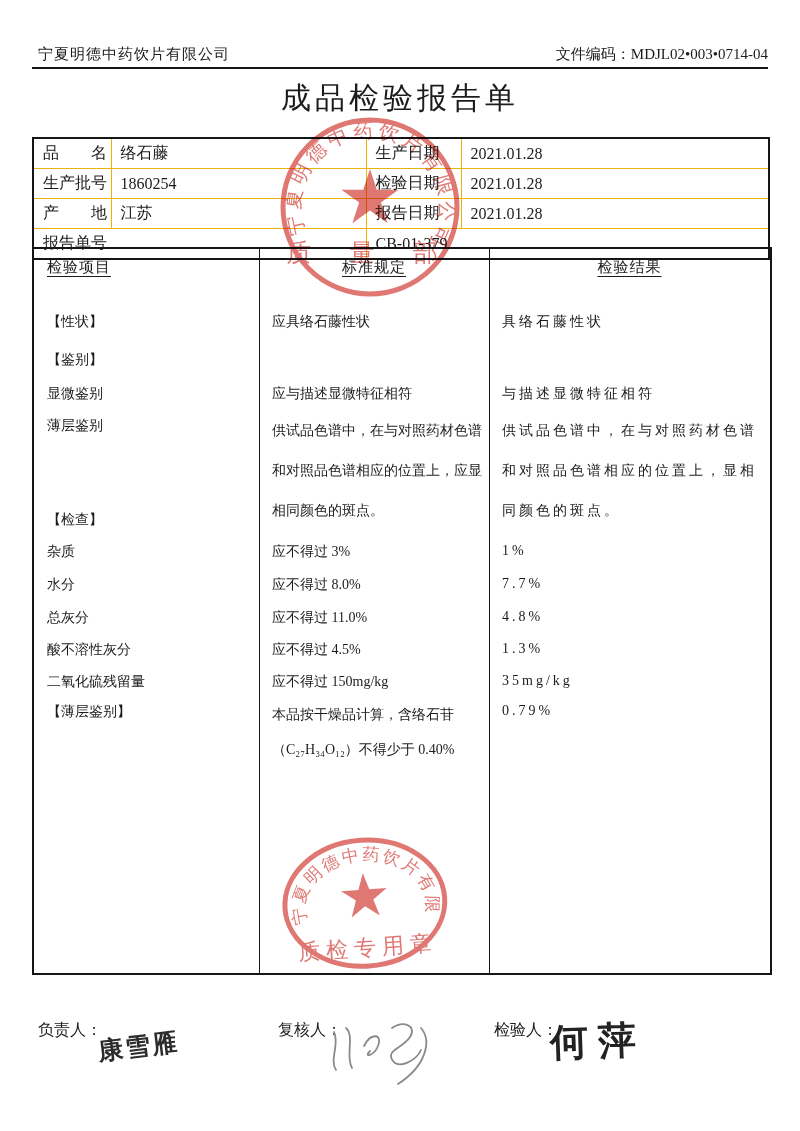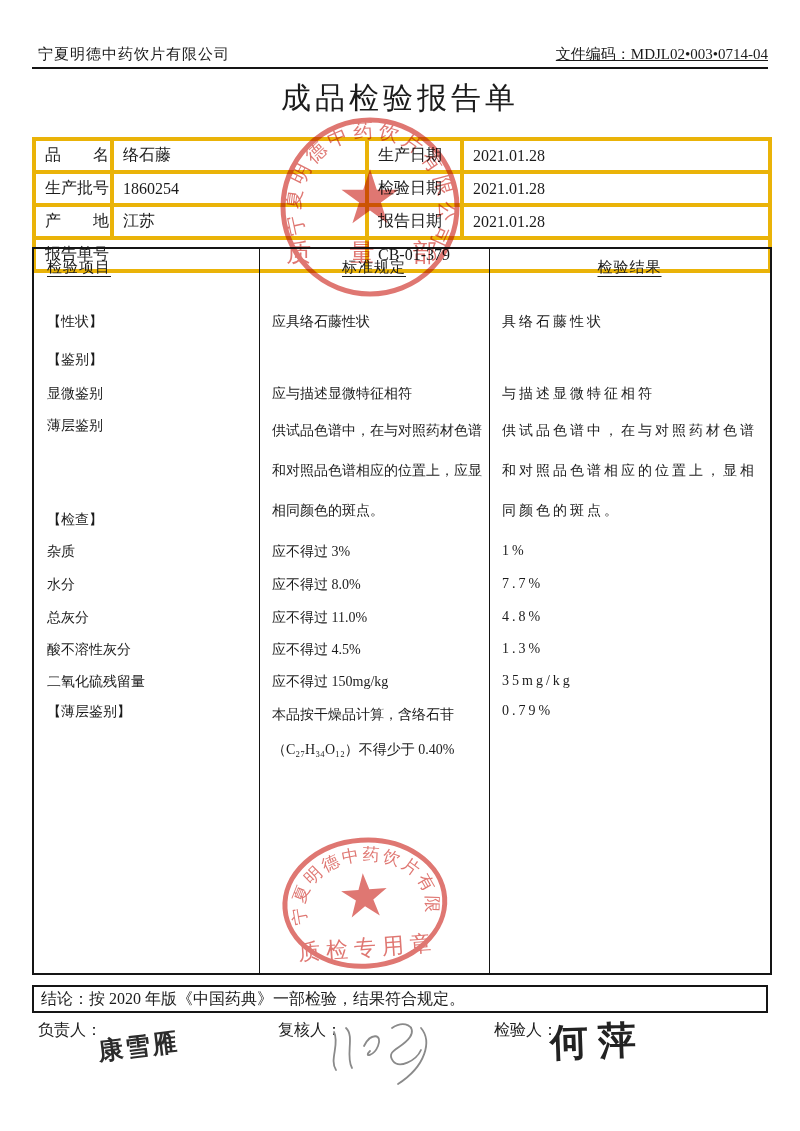--- a/index.html
+++ b/index.html
@@ -5,35 +5,35 @@
   html,body{margin:0;padding:0;background:#888;}
   #page{
     position:relative;width:800px;height:1131px;margin:0 auto;
     background:#ffffff;overflow:hidden;
     font-family:"Liberation Serif","DejaVu Serif",serif;
     color:#1b1b1b;
   }
   .abs{position:absolute;}
   
   .hdr-company{left:38px;top:45px;font-size:15px;letter-spacing:1px;}
-  .hdr-code{right:32px;top:45px;font-size:15px;text-align:right;text-decoration:underline;}
+  .hdr-code{right:32px;top:45px;font-size:15px;text-align:right;}
   .hdr-rule{left:32px;top:67px;width:736px;height:2px;background:#151515;}
   .doc-title{
     left:0;top:78px;width:100%;text-align:center;
     font-family:"Liberation Sans","DejaVu Sans",sans-serif;
     font-size:30px;font-weight:normal;letter-spacing:4px;
   }
   
   table.info{
     position:absolute;left:32px;top:137px;width:736px;
     border-collapse:collapse;table-layout:fixed;
     border:2px solid #151515;font-size:16px;
   }
   table.info td{
-    border:4px solid #eab308;height:29px;padding:0 0 0 9px;
+    border:1px solid #eab308;height:29px;padding:0 0 0 9px;
     white-space:nowrap;overflow:visible;
   }
   
   .inspect{
     left:32px;top:247px;width:736px;height:724px;
     border:2px solid #151515;font-size:14px;
   }
   .vline{position:absolute;top:0;bottom:0;width:1px;background:#151515;}
   .v1{left:225px;} .v2{left:455px;}
   .ihead{position:absolute;top:9px;font-size:15px;letter-spacing:1px;
@@ -170,21 +170,20 @@
       <span class="c3" style="top:424px">35mg/kg</span>
     </div>
     <div>
       <span class="c1" style="top:454px">【薄层鉴别】</span>
       <span class="c2 pre2" style="top:448px">本品按干燥品计算，含络石苷
 （C₂₇H₃₄O₁₂）不得少于 0.40%</span>
       <span class="c3" style="top:454px">0.79%</span>
     </div>
   </div>
 
-  <div class="abs conclusion">结论：按 2020 年版《中国药典》一部检验，结果符合规定。</div>
 
   <div class="abs sig-label sig-m">负责人：</div>
   <div class="abs sig-label sig-r">复核人：</div>
   <div class="abs sig-label sig-i">检验人：</div>
   <div class="abs sig-name-m">康雪雁</div>
   <svg class="abs sig-svg-r" width="140" height="80" viewBox="0 0 140 80">
     <g fill="none" stroke="#8a8a8a" stroke-width="1.8" stroke-linecap="round">
       <path d="M14 16 C20 28, 9 44, 16 54"></path>
       <path d="M26 12 C35 20, 25 40, 32 52"></path>
       <path d="M44 30 C51 16, 63 18, 58 30 C54 40, 43 42, 50 35"></path>

